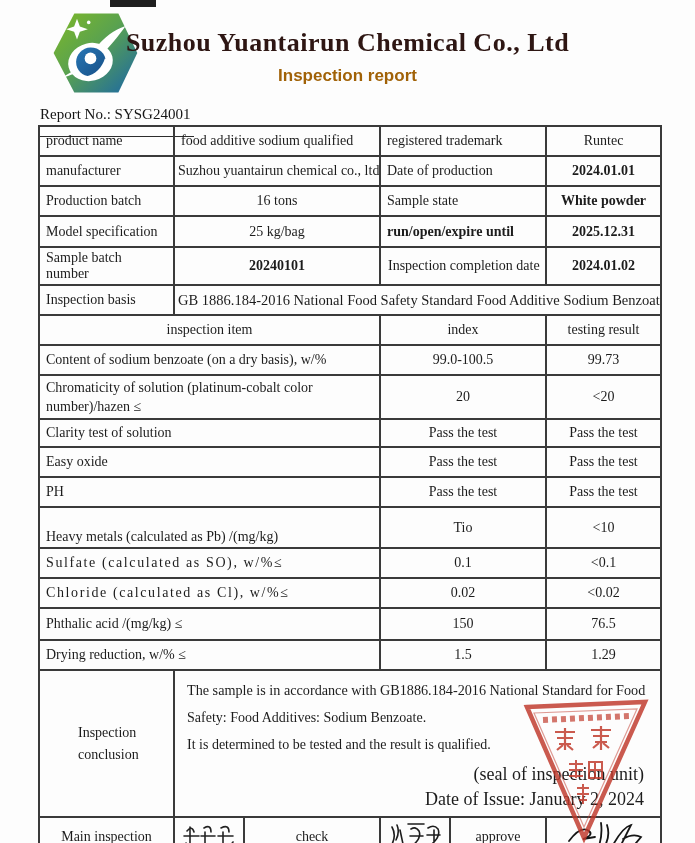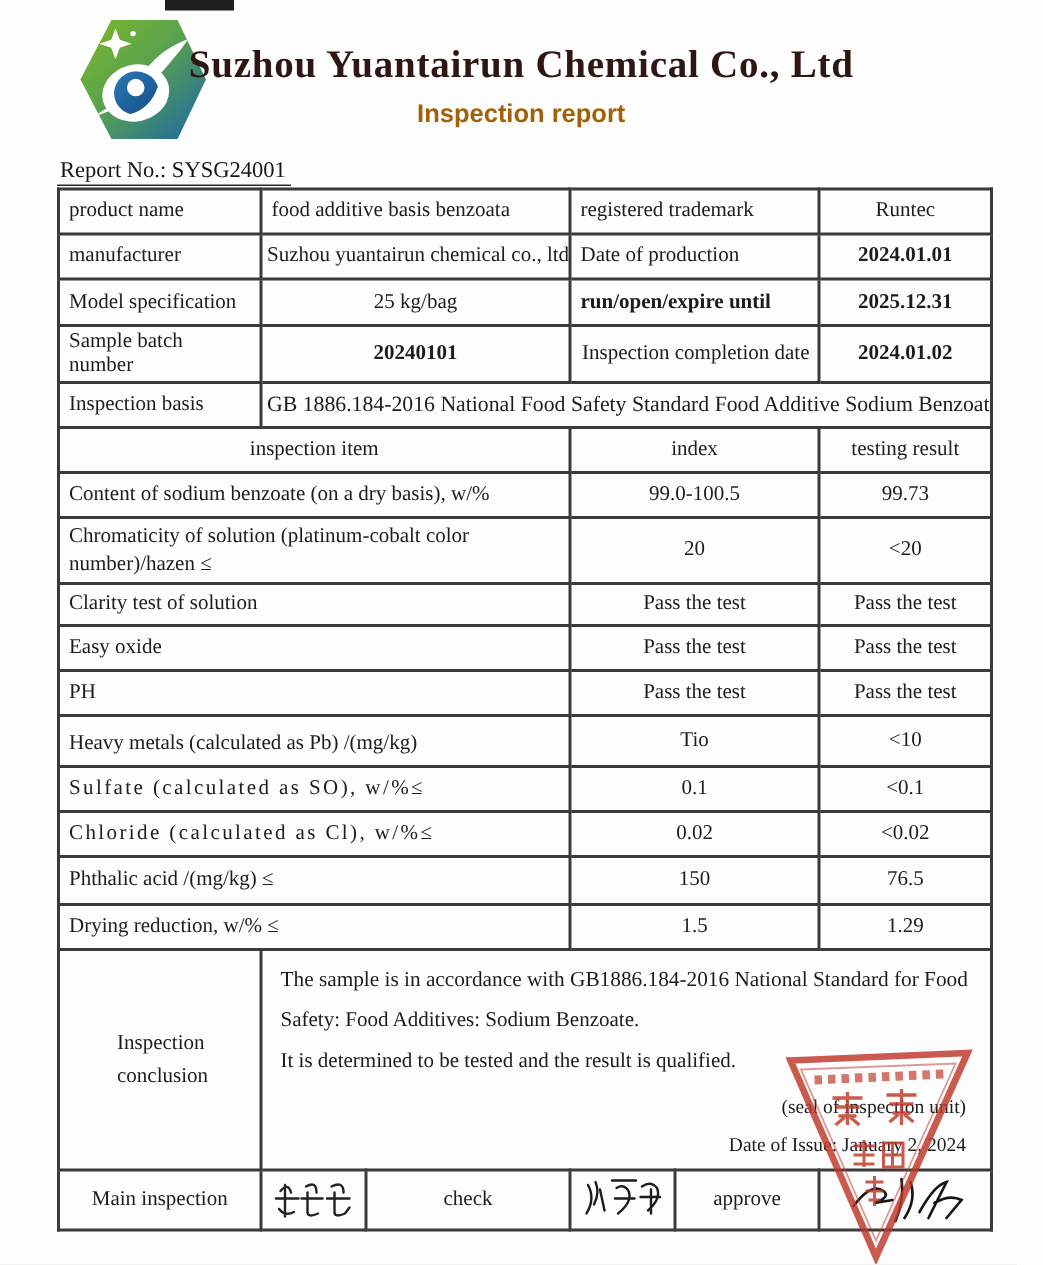--- a/index.html
+++ b/index.html
@@ -15,41 +15,41 @@
     font-size:26px;font-weight:bold;color:#2e1613;letter-spacing:.5px;
     font-family:"Liberation Serif", serif;
   }
   .report-type{
     position:absolute;left:0;top:66px;width:100%;text-align:center;
     font-size:17px;font-weight:bold;color:#a16207;
     font-family:"Liberation Sans", sans-serif;
   }
   .report-no{
     position:absolute;left:38px;top:106px;font-size:15px;color:#151515;
-    border-bottom:1.5px solid #2c2c2c;padding:0 4px 0 2px;
+    border-bottom:1.5px solid #2c2c2c;padding:0 4px 13px 2px;
   }
   table.doc{
     position:absolute;left:38px;top:125px;width:622px;
     border-collapse:collapse;table-layout:fixed;
     font-size:14px;color:#1c1c1c;
   }
   table.doc td{
     border:2px solid #3a3a3a;padding:2px 6px;vertical-align:middle;
     overflow:hidden;
   }
   td.c{text-align:center;}
   td.l{text-align:left;}
   .b{font-weight:bold;}
   .spaced{letter-spacing:1.6px;font-family:Liberation Serif, serif;}
   .nowrap{white-space:nowrap;}
   td.vbottom{vertical-align:bottom;padding-bottom:1px;}
   .concl-label{padding-left:38px !important;line-height:22px;vertical-align:middle;}
   .concl-body{vertical-align:top;padding:6px 4px 4px 12px !important;}
   .concl-line{line-height:27px;white-space:nowrap;}
-  .concl-right{text-align:right;padding-right:12px;line-height:25px;margin-top:4px;font-size:13px;}
+  .concl-right{text-align:right;padding-right:12px;line-height:25px;margin-top:4px;font-size:18px;}
   .sig-cell{text-align:center;padding:1px !important;}
   .seal{position:absolute;left:519px;top:694px;width:134px;height:149px;z-index:6;pointer-events:none;opacity:.92;}
 </style>
 </head>
 <body>
 
 <div class="page">
 
   <div class="scan-artifact"></div>
 
@@ -87,29 +87,35 @@
         <col style="width:70px">
         <col style="width:136px">
       <col style="width:70px">
         <col style="width:96px">
         <col style="width:115px">
     </colgroup>
 
     <tbody>
         <tr style="height:30px">
       <td class="l">product name</td>
-      <td colspan="2" class="l">food additive basis benzoata</td>
+      <td colspan="2" class="l">food additive sodium qualified</td>
       <td colspan="2" class="l">registered trademark</td>
       <td class="c">Runtec</td>
     </tr>
     <tr style="height:30px">
       <td class="l">manufacturer</td>
       <td colspan="2" class="l nowrap" style="padding-left:3px">Suzhou yuantairun chemical co., ltd</td>
       <td colspan="2" class="l">Date of production</td>
       <td class="c b">2024.01.01</td>
+    </tr>
+    <tr style="height:30px">
+      <td class="l">Production batch</td>
+      <td colspan="2" class="c">16 tons</td>
+      <td colspan="2" class="l">Sample state</td>
+      <td class="c b">White powder</td>
     </tr>
     <tr style="height:31px">
       <td class="l">Model specification</td>
       <td colspan="2" class="c">25 kg/bag</td>
       <td colspan="2" class="l b">run/open/expire until</td>
       <td class="c b">2025.12.31</td>
     </tr>
     <tr style="height:30px">
       <td class="l">Sample batch number</td>
       <td colspan="2" class="c b">20240101</td>
@@ -146,21 +152,21 @@
       <td colspan="3" class="l">Easy oxide</td>
       <td colspan="2" class="c">Pass the test</td>
       <td class="c">Pass the test</td>
     </tr>
     <tr style="height:30px">
       <td colspan="3" class="l">PH</td>
       <td colspan="2" class="c">Pass the test</td>
       <td class="c">Pass the test</td>
     </tr>
     <tr style="height:34px">
-      <td colspan="3" class="l" style="vertical-align:top;padding-top:10px">Heavy metals (calculated as Pb) /(mg/kg)</td>
+      <td colspan="3" class="l" style="vertical-align:top;padding-top:21px">Heavy metals (calculated as Pb) /(mg/kg)</td>
       <td colspan="2" class="c vbottom">Tio</td>
       <td class="c">&lt;10</td>
     </tr>
     <tr style="height:30px">
       <td colspan="3" class="l spaced">Sulfate (calculated as SO), w/%≤</td>
       <td colspan="2" class="c">0.1</td>
       <td class="c">&lt;0.1</td>
     </tr>
     <tr style="height:30px">
       <td colspan="3" class="l spaced">Chloride (calculated as Cl), w/%≤</td>

